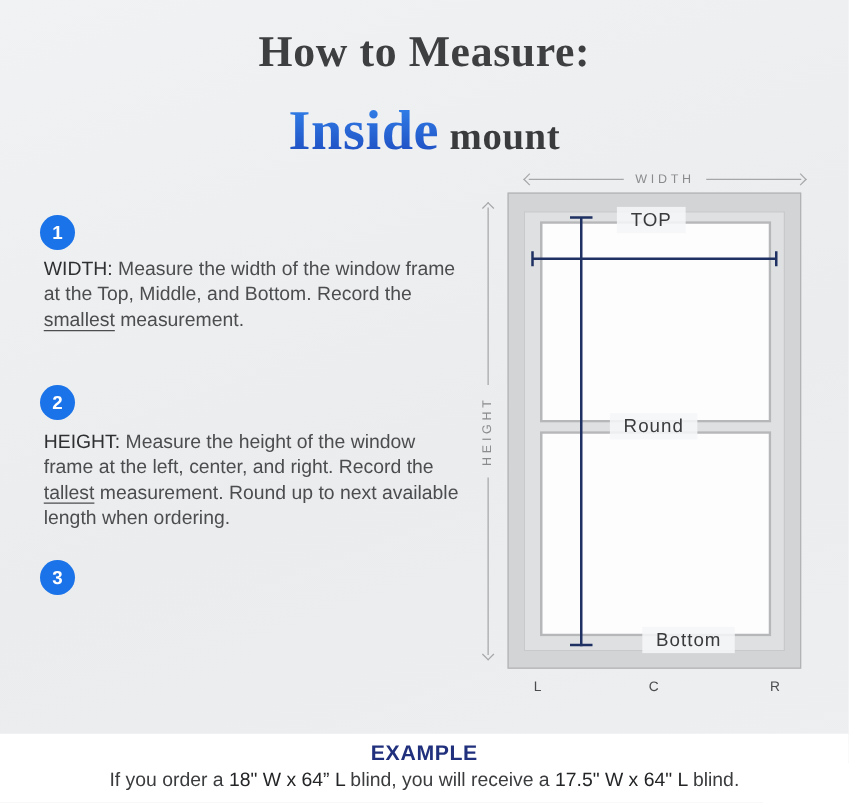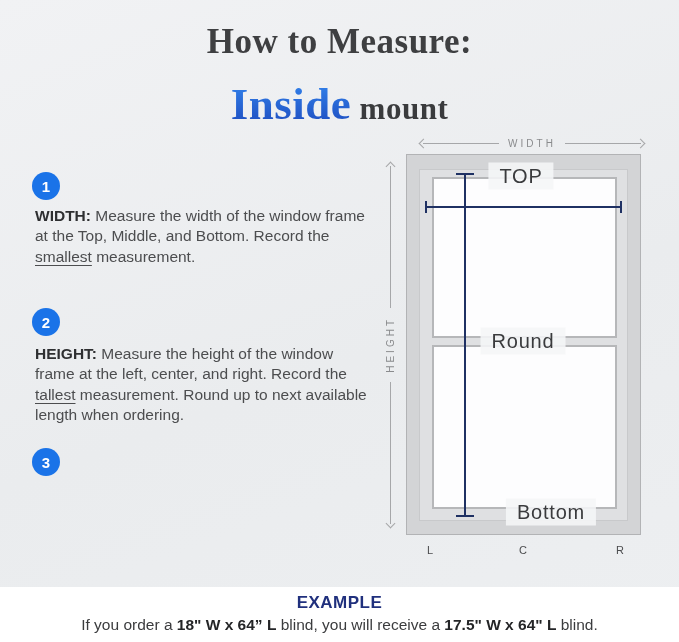--- a/index.html
+++ b/index.html
@@ -44,21 +44,21 @@
   #circle-2 { left: 32px; top: 308px; }
   #circle-3 { left: 32px; top: 448px; }
 
   .step-text {
     position: absolute; left: 35px; width: 336px;
     font-size: 15.5px; line-height: 1.32; color: #4c4d4f;
   }
   #step-text-1 { top: 206px; }
   #step-text-2 { top: 344px; }
   #step-text-3 { top: 484px; }
-  .seg-bold { font-weight: 700; color: #2e2f31; }
+  .seg-bold { font-weight: 400; color: #2e2f31; }
   .seg-underline { text-decoration: underline; text-underline-offset: 3px; }
 
   
   .width-arrow {
     position: absolute; left: 420px; top: 136px; width: 224px; height: 14px;
     display: flex; align-items: center;
   }
   .height-arrow {
     position: absolute; left: 382px; top: 163px; width: 16px; height: 364px;
     display: flex; flex-direction: column; align-items: center;
@@ -96,21 +96,21 @@
   .vline   { left: 464px; top: 174px; width: 2px;  height: 343px; }
   .vcap-t  { left: 456px; top: 173px; width: 18px; height: 2px; }
   .vcap-b  { left: 456px; top: 515px; width: 18px; height: 2px; }
   .hline   { left: 426px; top: 206px; width: 195px; height: 2px; }
   .hcap-l  { left: 425px; top: 201px; width: 2px;  height: 12px; }
   .hcap-r  { left: 620px; top: 201px; width: 2px;  height: 12px; }
 
   .chip {
     position: absolute; transform: translate(-50%, -50%);
     background: rgba(245, 246, 247, 0.88);
-    color: #3a3b3d; font-size: 20px; letter-spacing: 0.8px;
+    color: #3a3b3d; font-size: 15px; letter-spacing: 0.8px;
     padding: 2px 11px; white-space: nowrap;
   }
   #chip-top    { left: 521px; top: 176px; }
   #chip-middle { left: 523px; top: 341px; }
   #chip-bottom { left: 551px; top: 512px; }
 
   .lcr {
     position: absolute; top: 544px; font-size: 11px; color: #4b4c4e;
     letter-spacing: 1px;
   }

